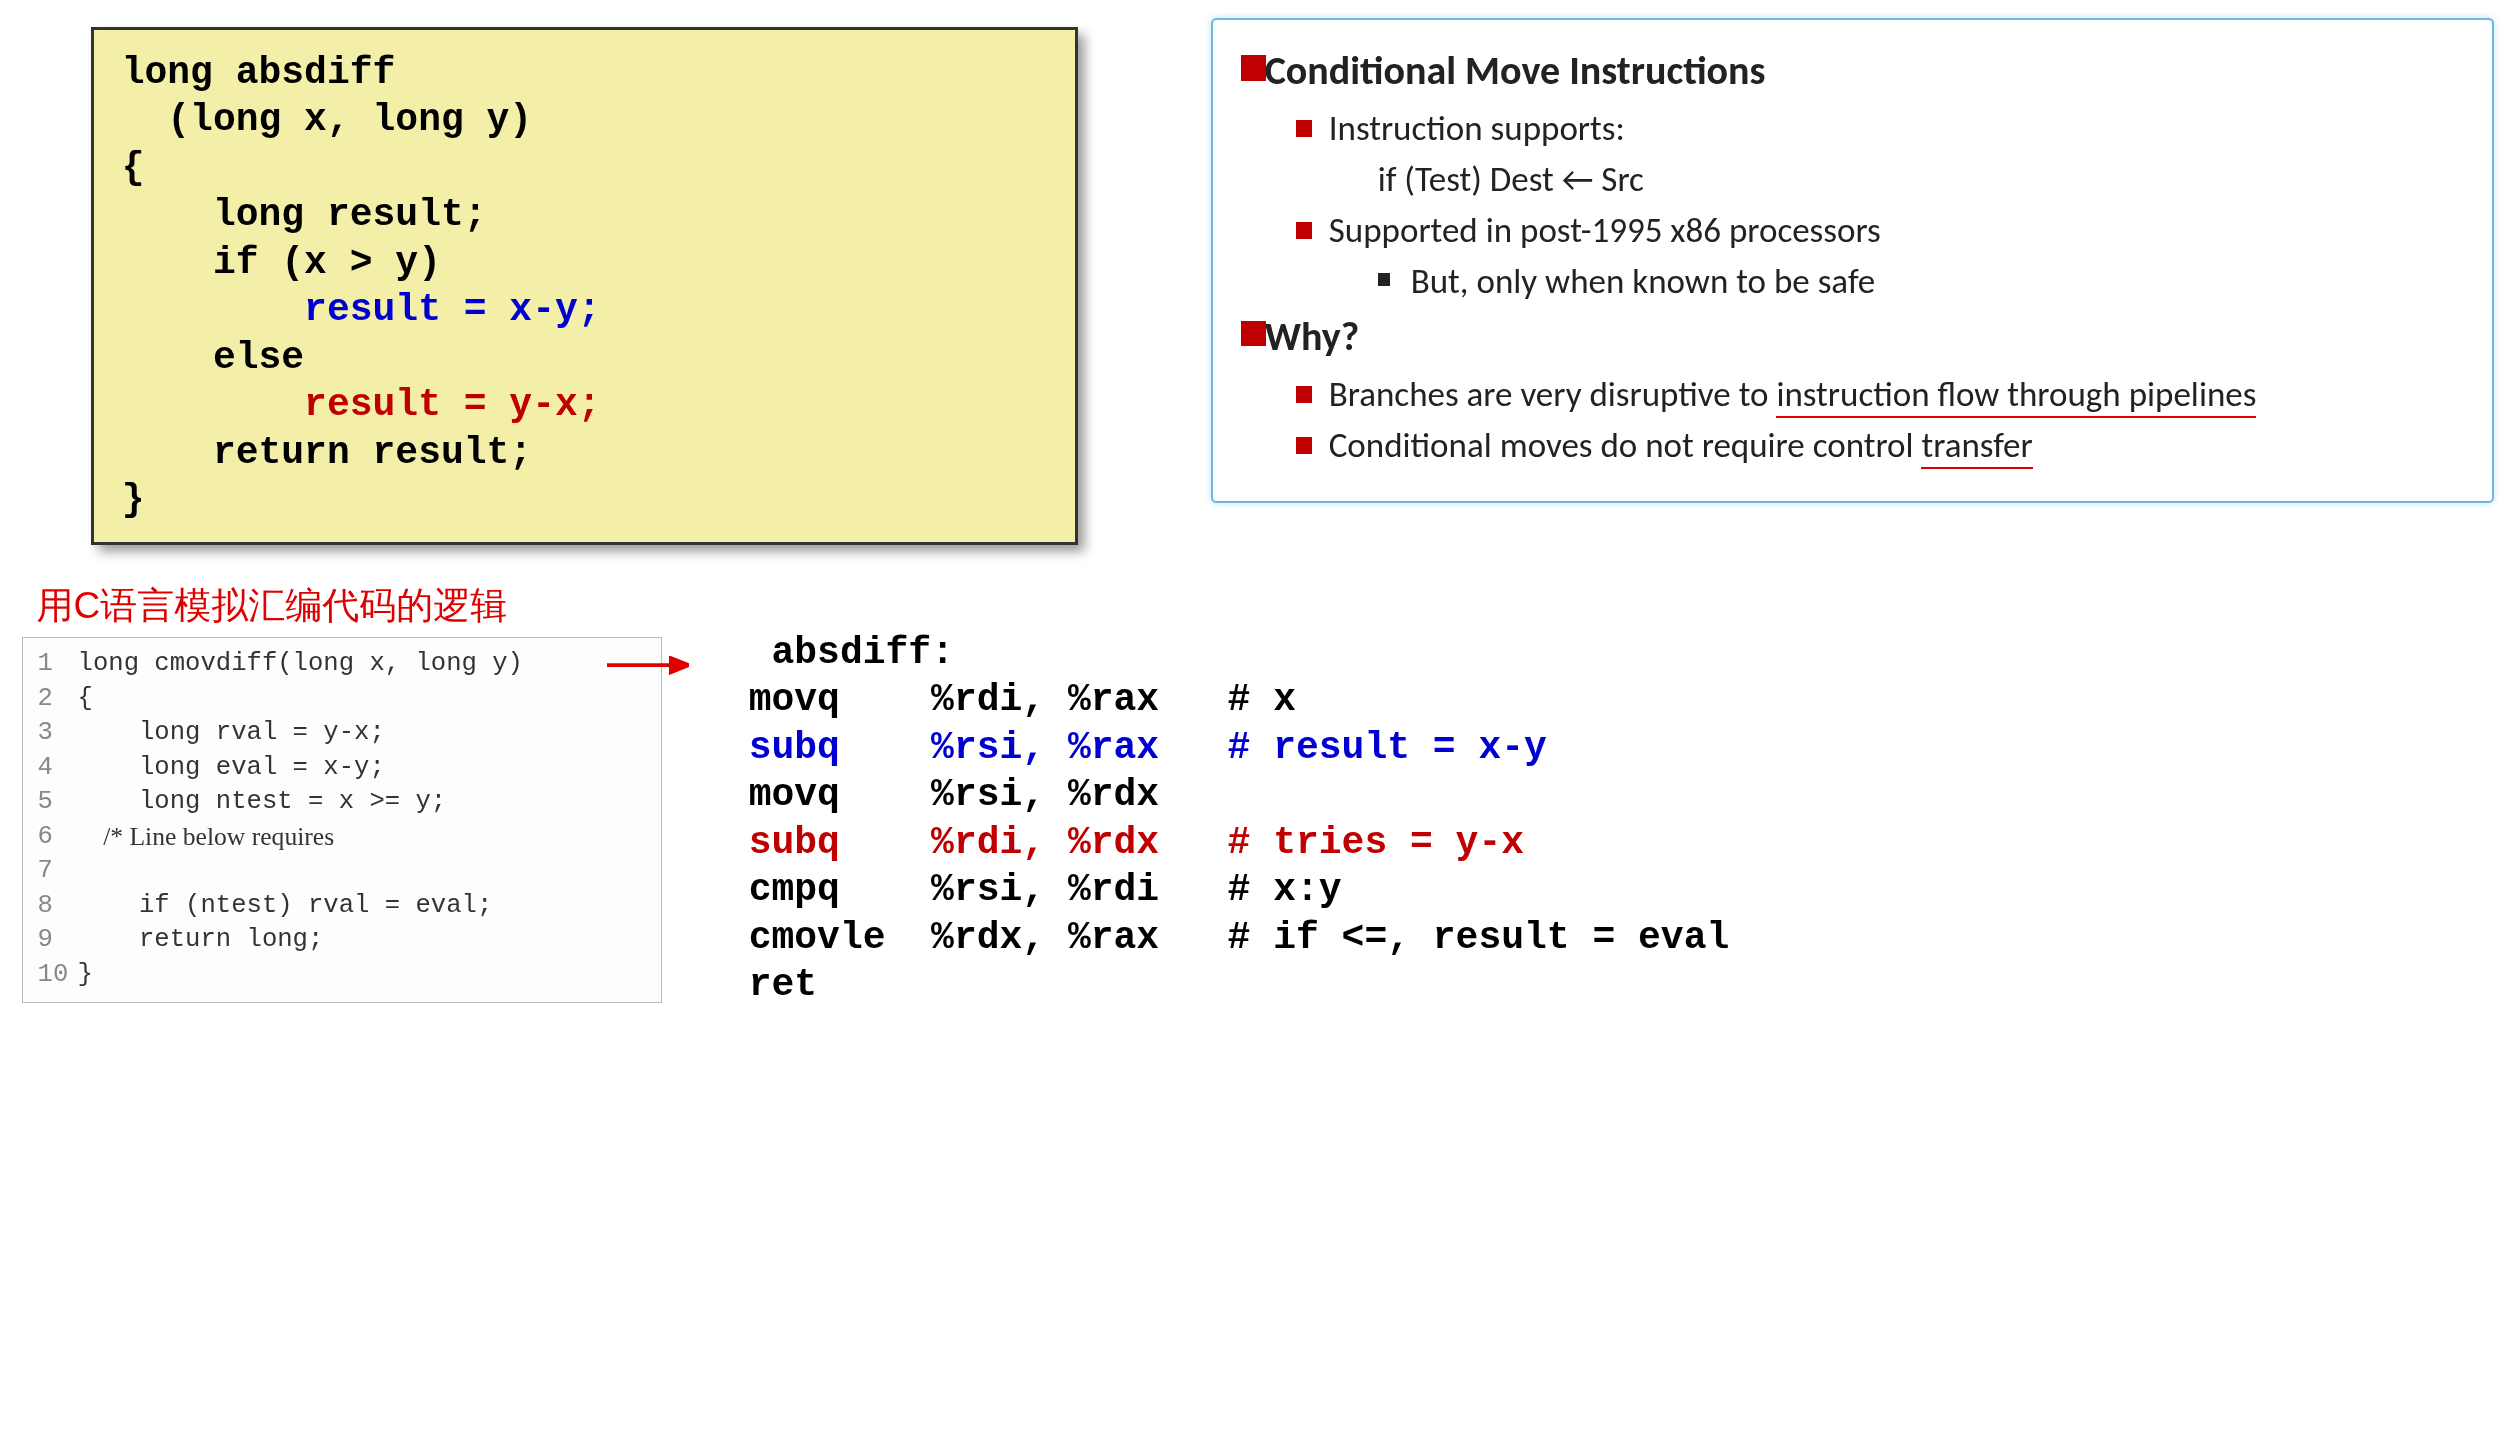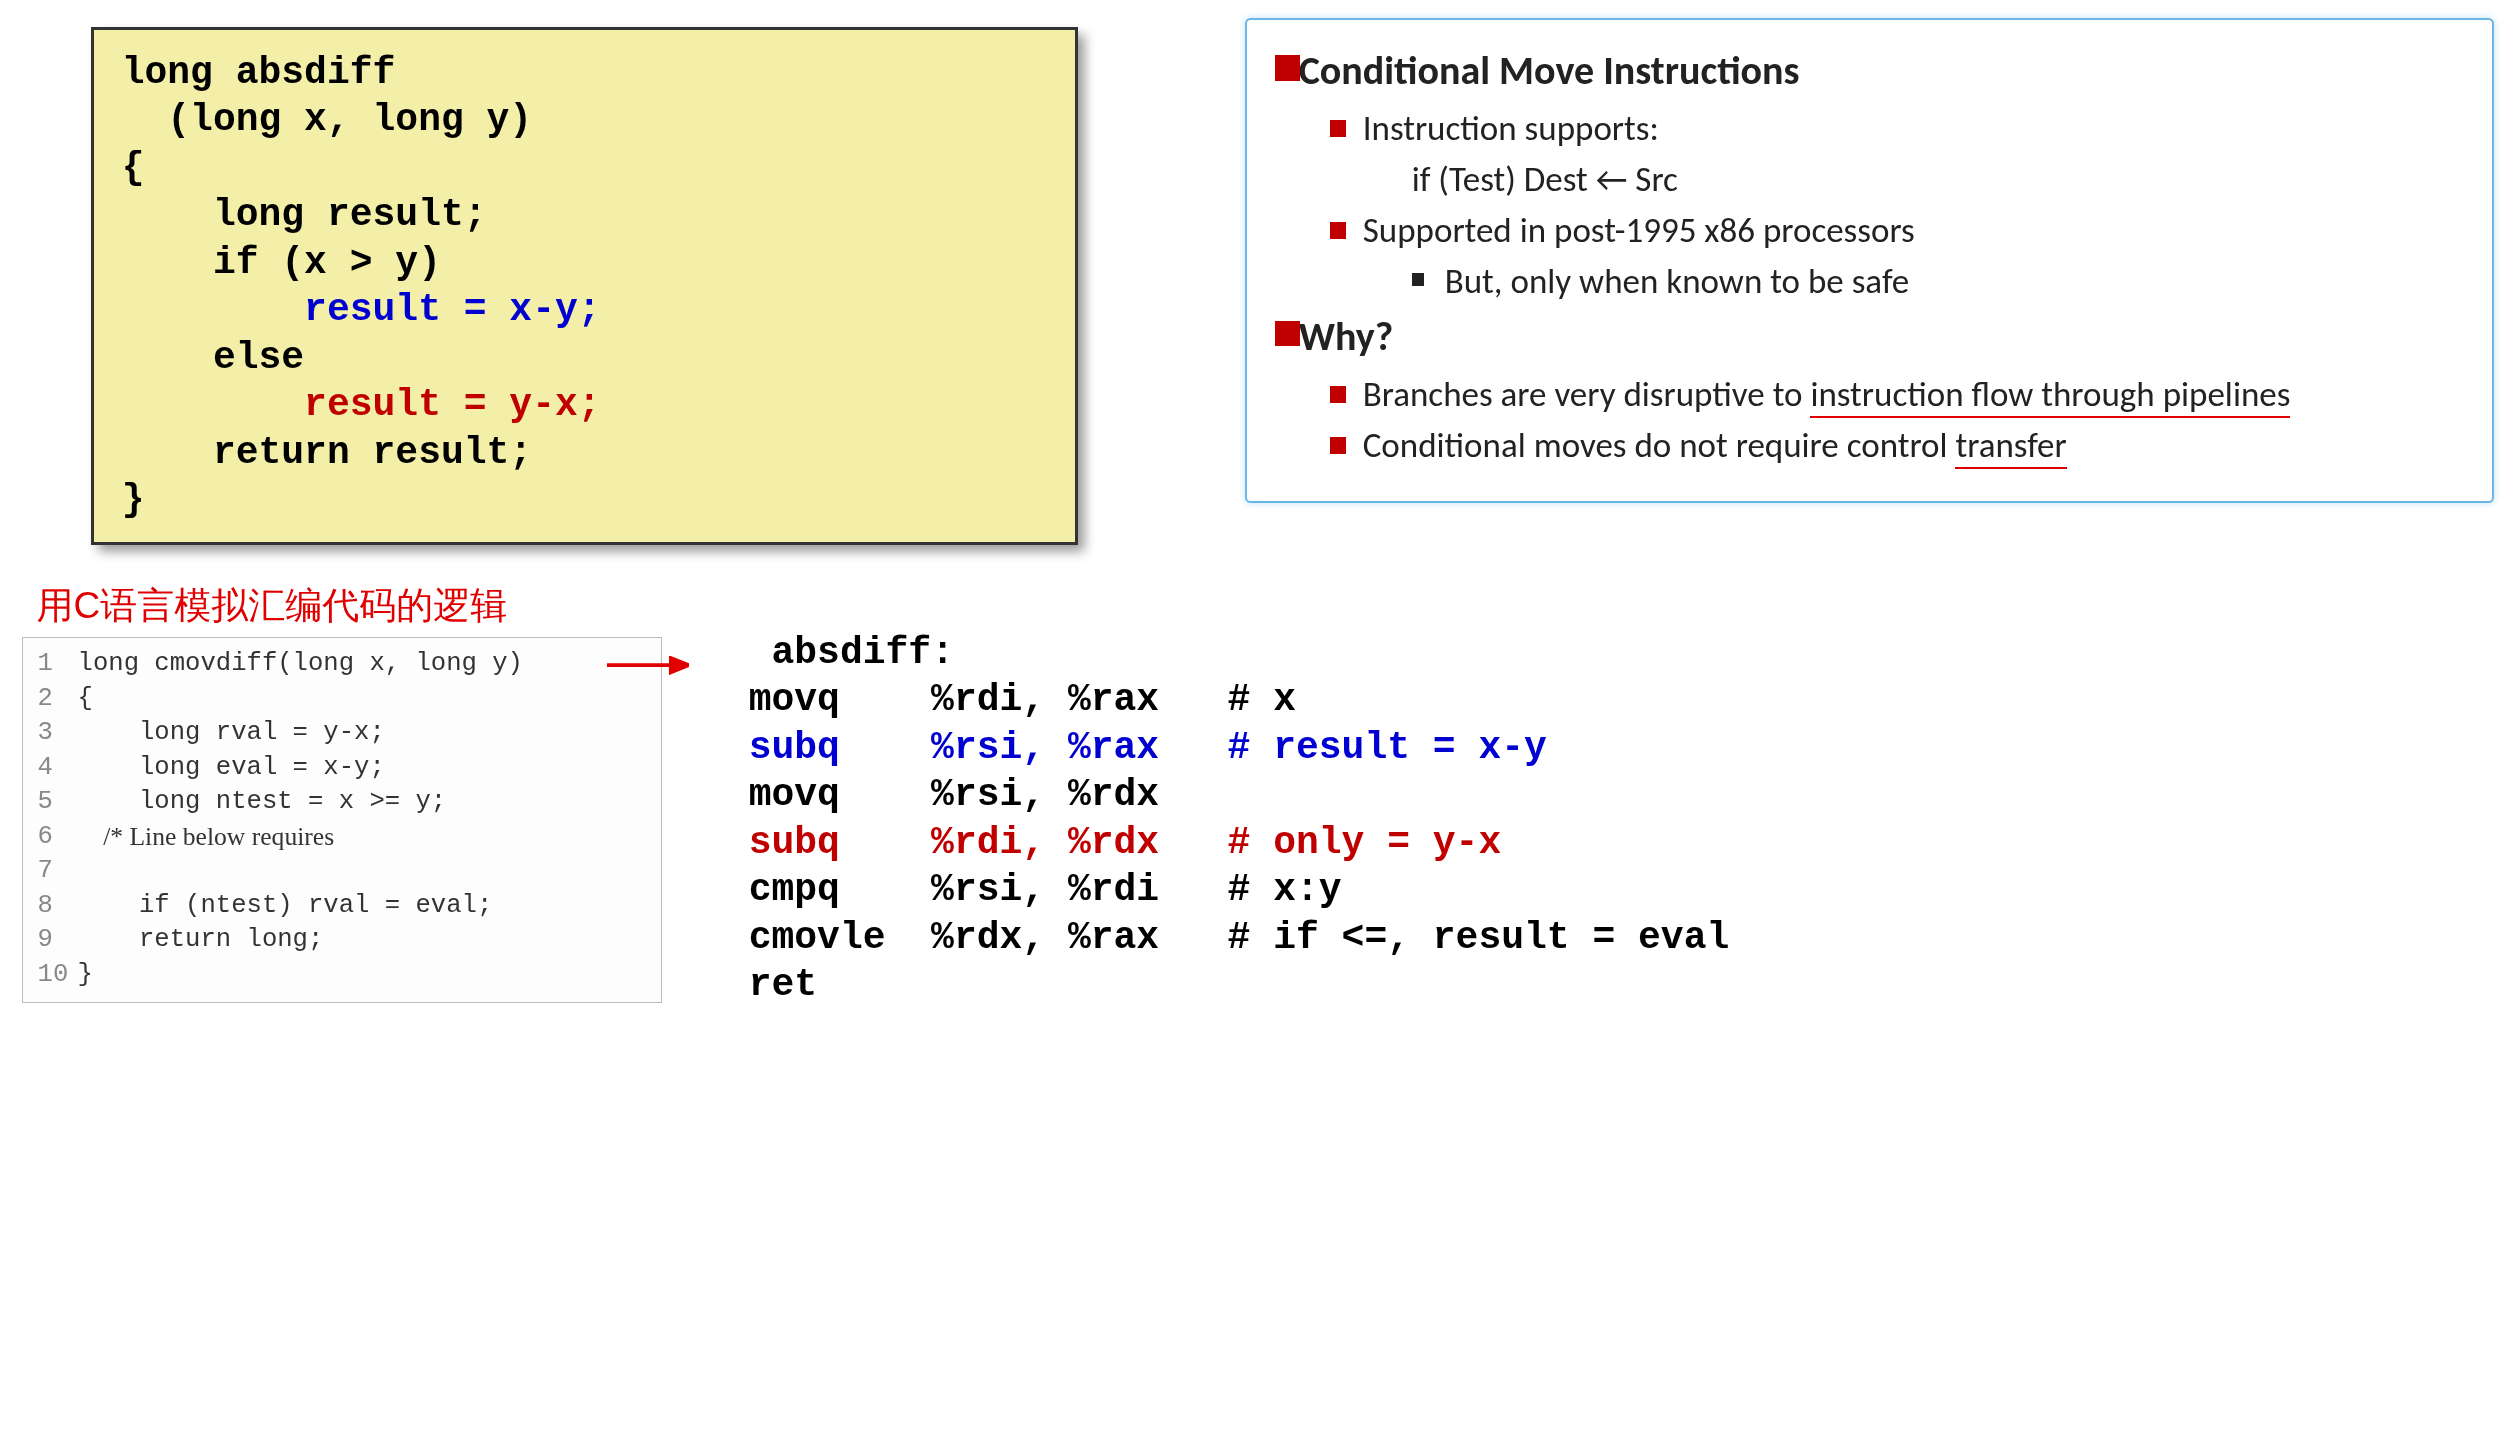--- a/index.html
+++ b/index.html
@@ -5,21 +5,21 @@
   * { box-sizing: border-box; }
   body {
     margin: 0;
     padding: 18.3px;
     font-family: Arial, sans-serif;
     background: #fff;
     width: 2512px;
   }
   .container {
     display: flex;
-    gap: 84px;
+    gap: 50px;
     align-items: flex-start;
   }
   .left-col { flex: 0 0 1143px; }
   .right-col { flex: 1; }
   .code-box {
     background: #f3efa8;
     border: 3.7px solid #333;
     padding: 18.3px 27.4px;
     box-shadow: 7.3px 7.3px 11px rgba(0,0,0,0.4);
     margin: 9.1px 0 27.4px 73px;
@@ -243,18 +243,18 @@
   </div>
 
   <div class="asm-block">
     <svg class="arrow" viewBox="0 0 90 20">
       <line x1="0" y1="10" x2="70" y2="10" class="arrow-line"></line>
       <polygon points="70,2 90,10 70,18" class="arrow-line"></polygon>
     </svg><span>absdiff:</span>
 <span>   movq    %rdi, %rax   # x</span>
 <span class="blue">   subq    %rsi, %rax   # result = x-y</span>
 <span>   movq    %rsi, %rdx</span>
-<span class="red">   subq    %rdi, %rdx   # only = y-x</span>
+<span class="red">   subq    %rdi, %rdx   # tries = y-x</span>
 <span>   cmpq    %rsi, %rdi   # x:y</span>
 <span>   cmovle  %rdx, %rax   # if &lt;=, result = eval</span>
 <span>   ret</span></div>
 </div>
 
 
 </body></html>

